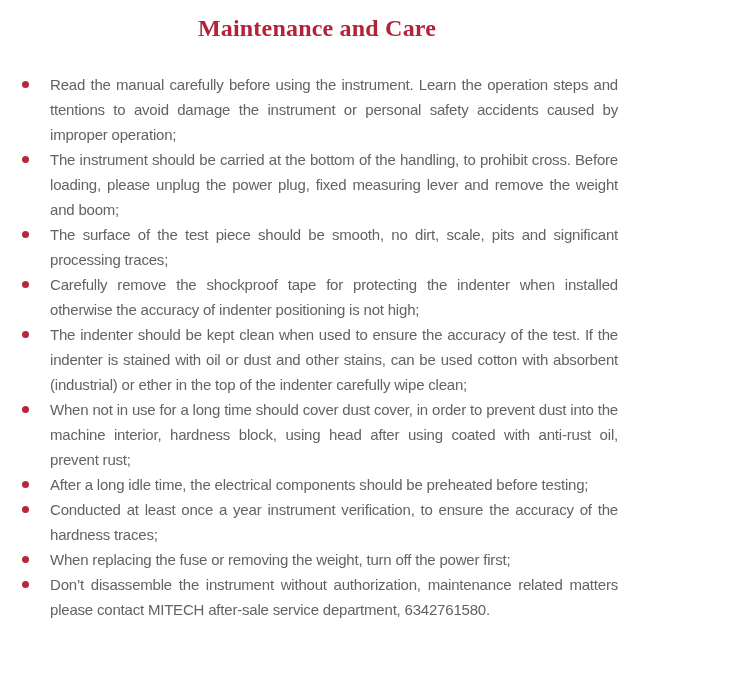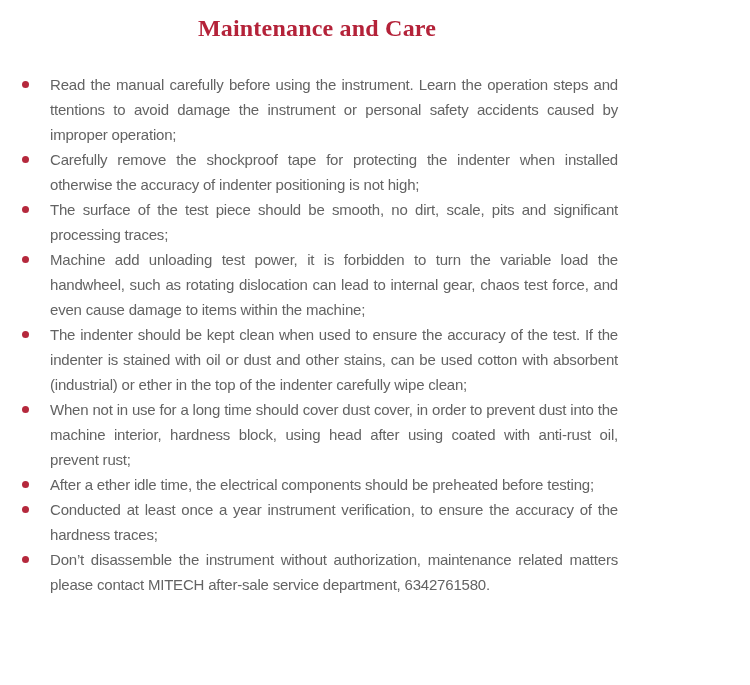--- a/index.html
+++ b/index.html
@@ -50,22 +50,23 @@
     background: var(--bullet-red, #B5283C);
   }
 </style>
 </head>
 <body>
 
 <div class="page">
   <h1 class="title">Maintenance and Care</h1>
   <ul class="list">
       <li><span class="bullet"></span><span>Read the manual carefully before using the instrument. Learn the operation steps and ttentions to avoid damage the instrument or personal safety accidents caused by improper operation;</span></li>
+      <li><span class="bullet"></span><span>The instrument should be carried at the bottom of the handling, to prohibit cross. Before loading, please unplug the power plug, fixed measuring lever and remove the weight and boom;</span></li>
+      <li><span class="bullet"></span><span>The surface of the test piece should be smooth, no dirt, scale, pits and significant processing traces;</span></li>
       <li><span class="bullet"></span><span>Carefully remove the shockproof tape for protecting the indenter when installed otherwise the accuracy of indenter positioning is not high;</span></li>
-      <li><span class="bullet"></span><span>The surface of the test piece should be smooth, no dirt, scale, pits and significant processing traces;</span></li>
-      <li><span class="bullet"></span><span>Machine add unloading test power, it is forbidden to turn the variable load the handwheel, such as rotating dislocation can lead to internal gear, chaos test force, and even cause damage to items within the machine;</span></li>
       <li><span class="bullet"></span><span>The indenter should be kept clean when used to ensure the accuracy of the test. If the indenter is stained with oil or dust and other stains, can be used cotton with absorbent (industrial) or ether in the top of the indenter carefully wipe clean;</span></li>
       <li><span class="bullet"></span><span>When not in use for a long time should cover dust cover, in order to prevent dust into the machine interior, hardness block, using head after using coated with anti-rust oil, prevent rust;</span></li>
-      <li><span class="bullet"></span><span>After a ether idle time, the electrical components should be preheated before testing;</span></li>
+      <li><span class="bullet"></span><span>After a long idle time, the electrical components should be preheated before testing;</span></li>
       <li><span class="bullet"></span><span>Conducted at least once a year instrument verification, to ensure the accuracy of the hardness traces;</span></li>
+      <li><span class="bullet"></span><span>When replacing the fuse or removing the weight, turn off the power first;</span></li>
       <li><span class="bullet"></span><span>Don’t disassemble the instrument without authorization, maintenance related matters please contact MITECH after-sale service department, 6342761580.</span></li>
     </ul>
 </div>
 
 </body></html>

